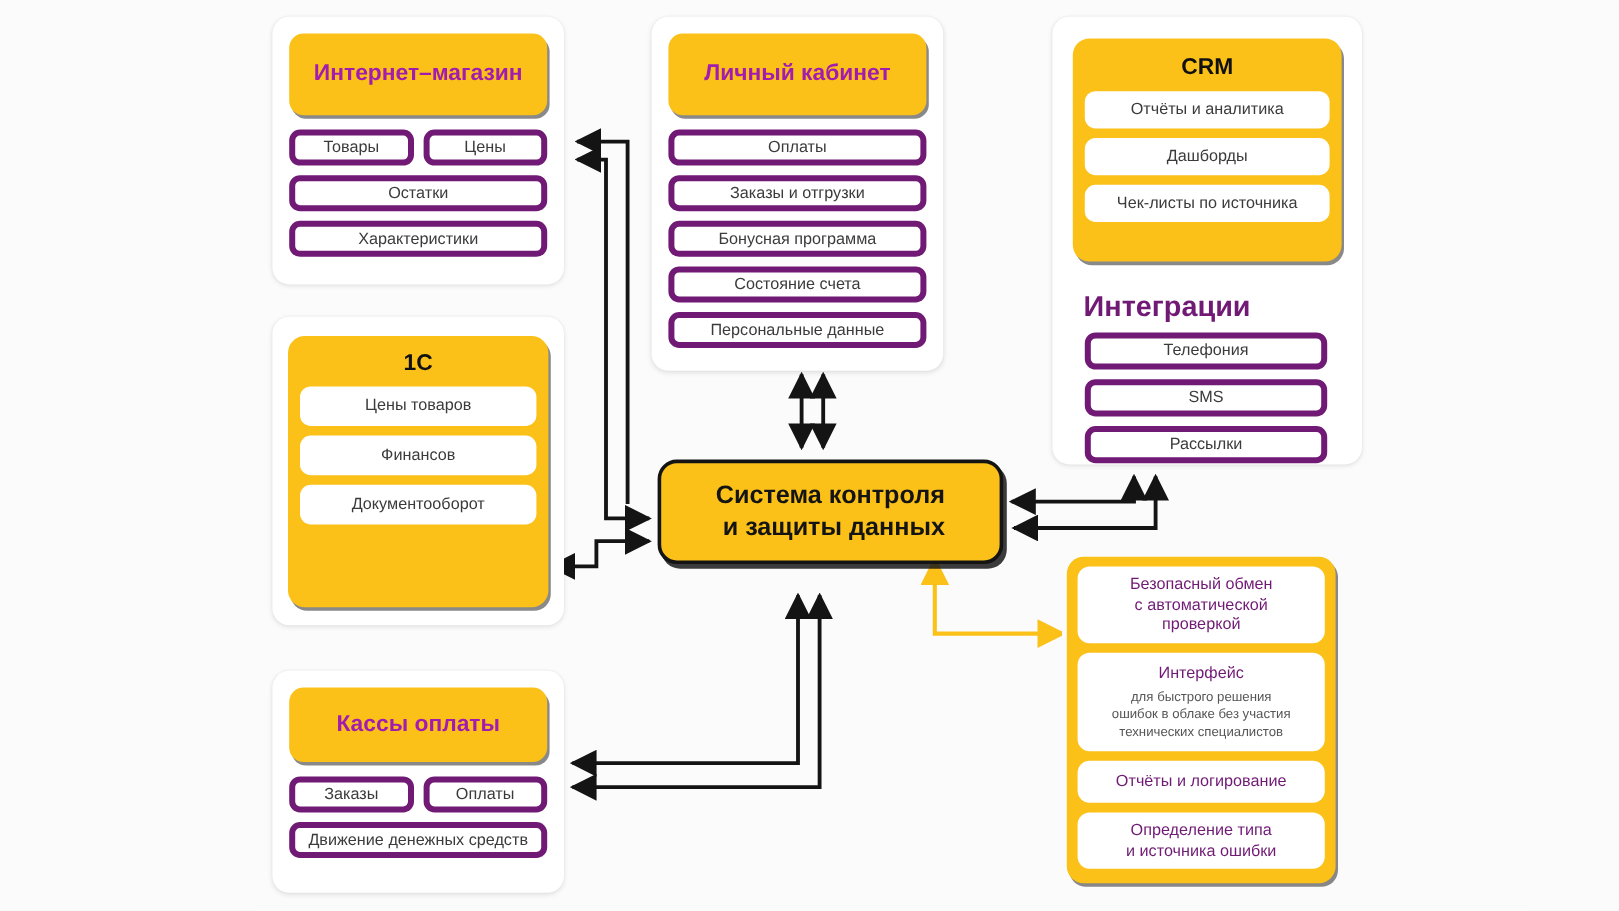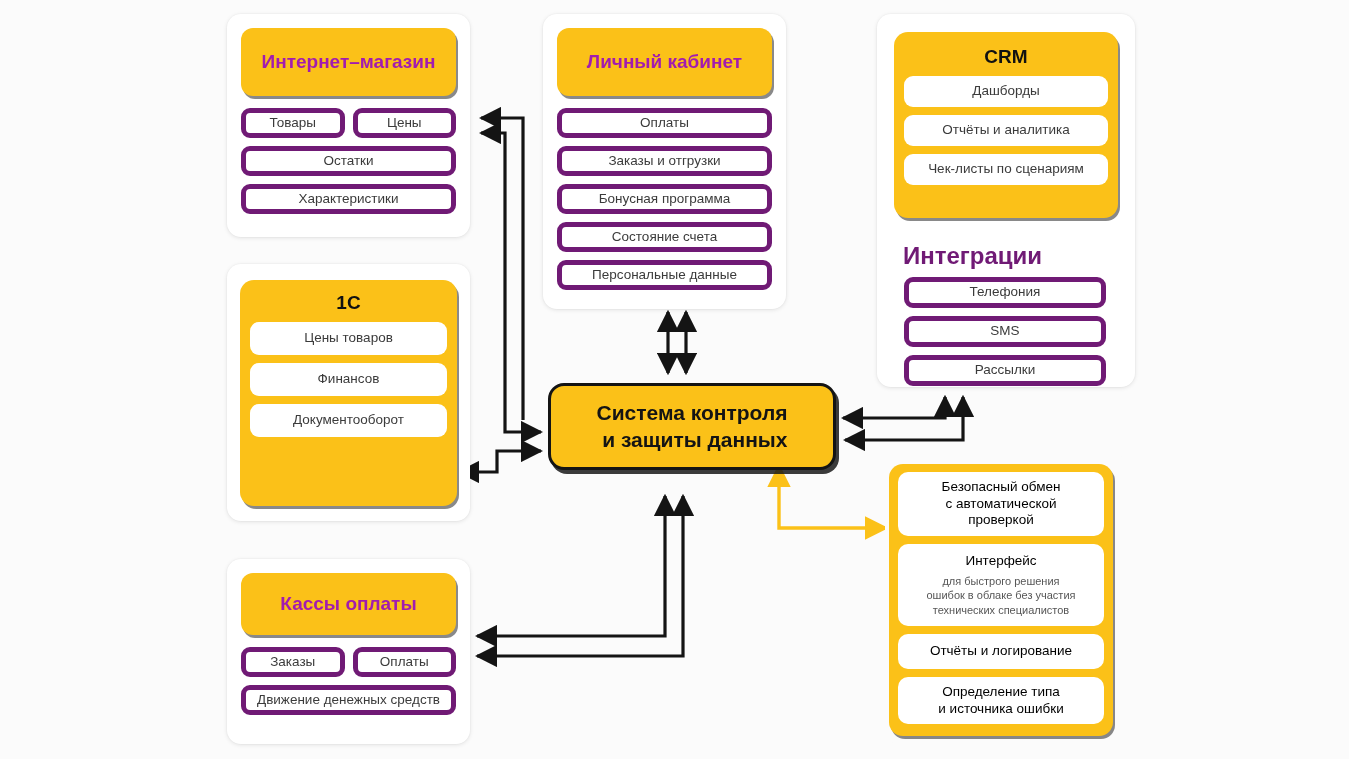--- a/index.html
+++ b/index.html
@@ -114,21 +114,21 @@
 
   
   #cloud-card .pill {
     border: none;
     box-shadow: none;
     flex-direction: column;
     border-radius: 10px;
   }
   .pill .pill-main {
     font-size: 13.5px;
-    color: #000000;
+    color: #701a75;
   }
   .pill .pill-sub {
     font-size: 11px;
     color: #565656;
     margin-top: 4px;
     line-height: 1.3;
   }
 
   
   #connectors {
@@ -196,23 +196,23 @@
       <div class="pill" style="height:30px;">Состояние счета</div>
       <div class="pill" style="height:30px;">Персональные данные</div>
     </div>
   </div>
 
   <div class="card" style="left:877px; top:14px; width:258px; height:373px; padding:0;">
 
     <div class="yellow-group" style="left:17px; top:18px; width:224px; height:186px; padding:8px 10px;">
       <div class="group-title">CRM</div>
       <div class="stack">
+        <div class="pill" style="height:31px;">Отчёты и аналитика</div>
         <div class="pill" style="height:31px;">Дашборды</div>
-        <div class="pill" style="height:31px;">Отчёты и аналитика</div>
-        <div class="pill" style="height:31px;">Чек-листы по сценариям</div>
+        <div class="pill" style="height:31px;">Чек-листы по источника</div>
       </div>
     </div>
 
     <div class="section-title" style="left:26px; top:228px;">Интеграции</div>
 
     <div class="stack" style="position:absolute; left:27px; top:263px; width:202px;">
       <div class="pill" style="height:31px;">Телефония</div>
       <div class="pill" style="height:31px;">SMS</div>
       <div class="pill" style="height:31px;">Рассылки</div>
     </div>

